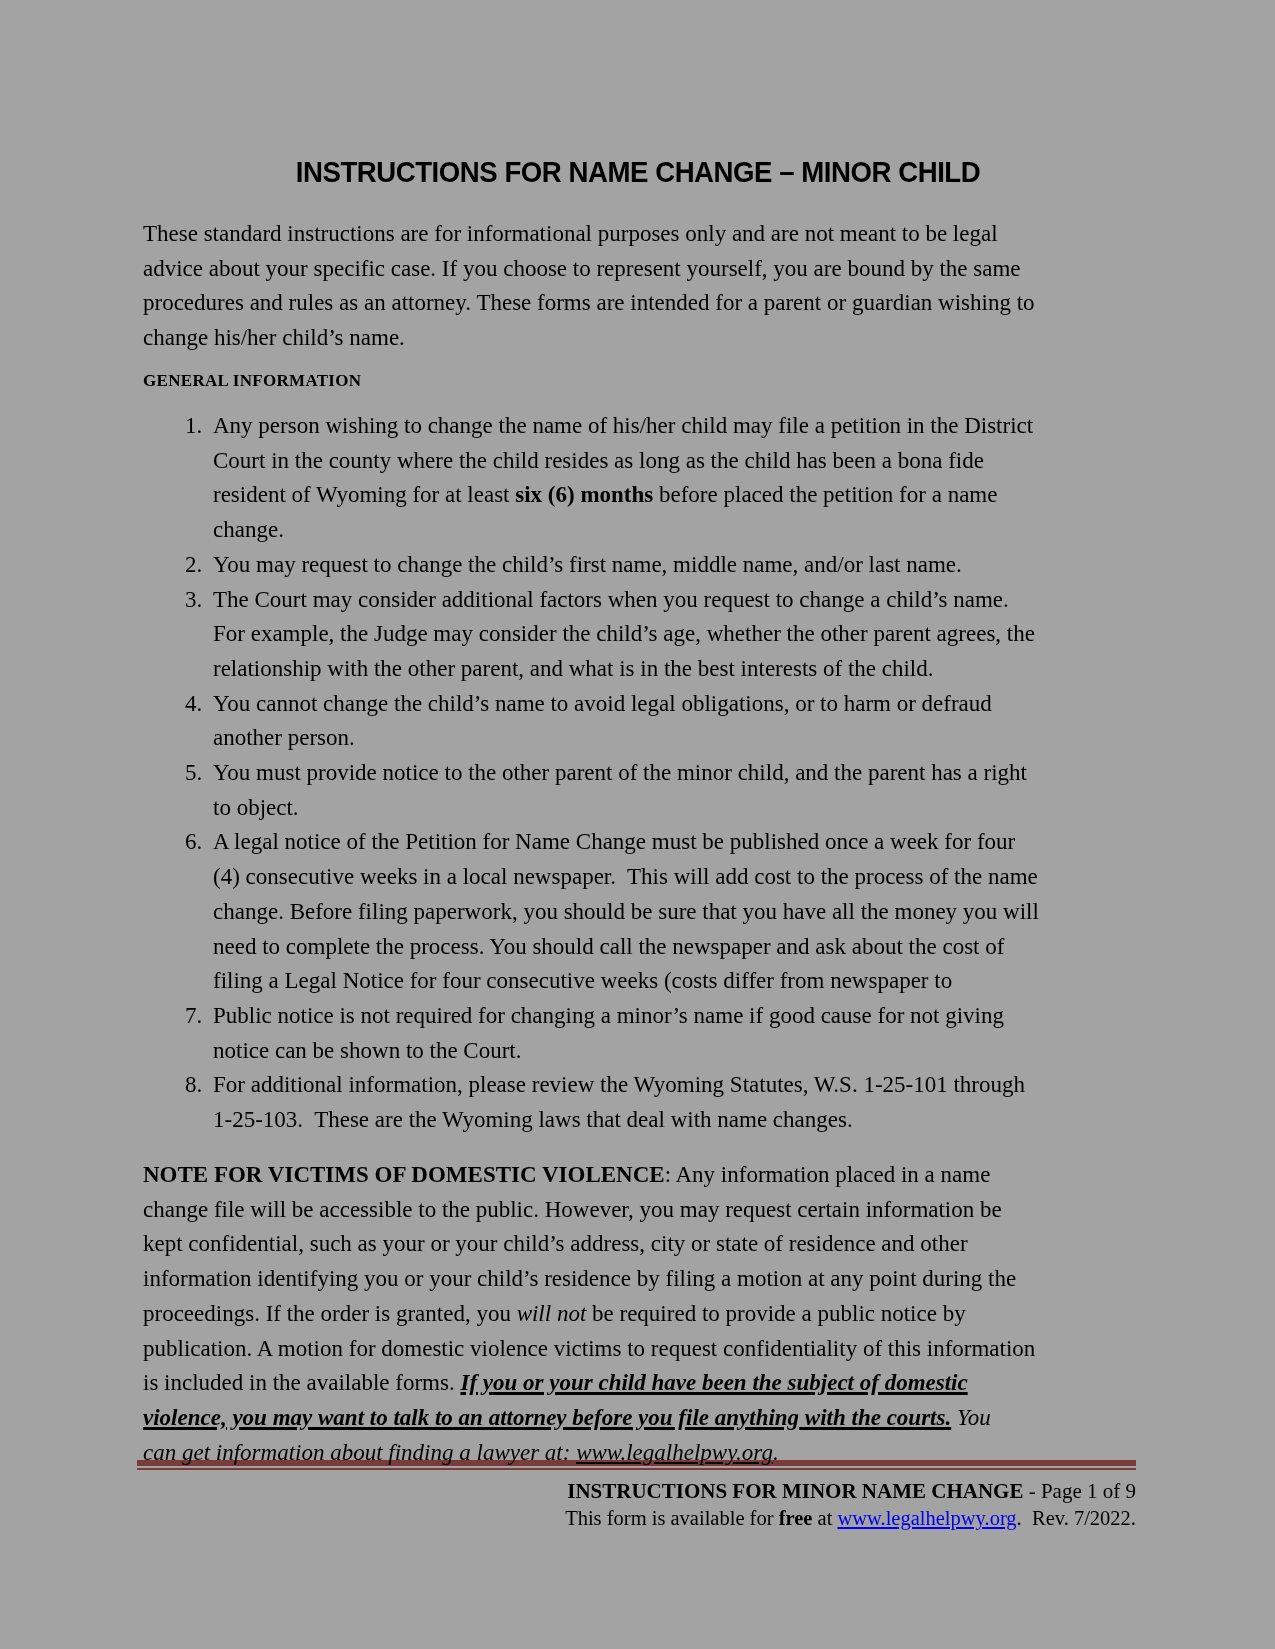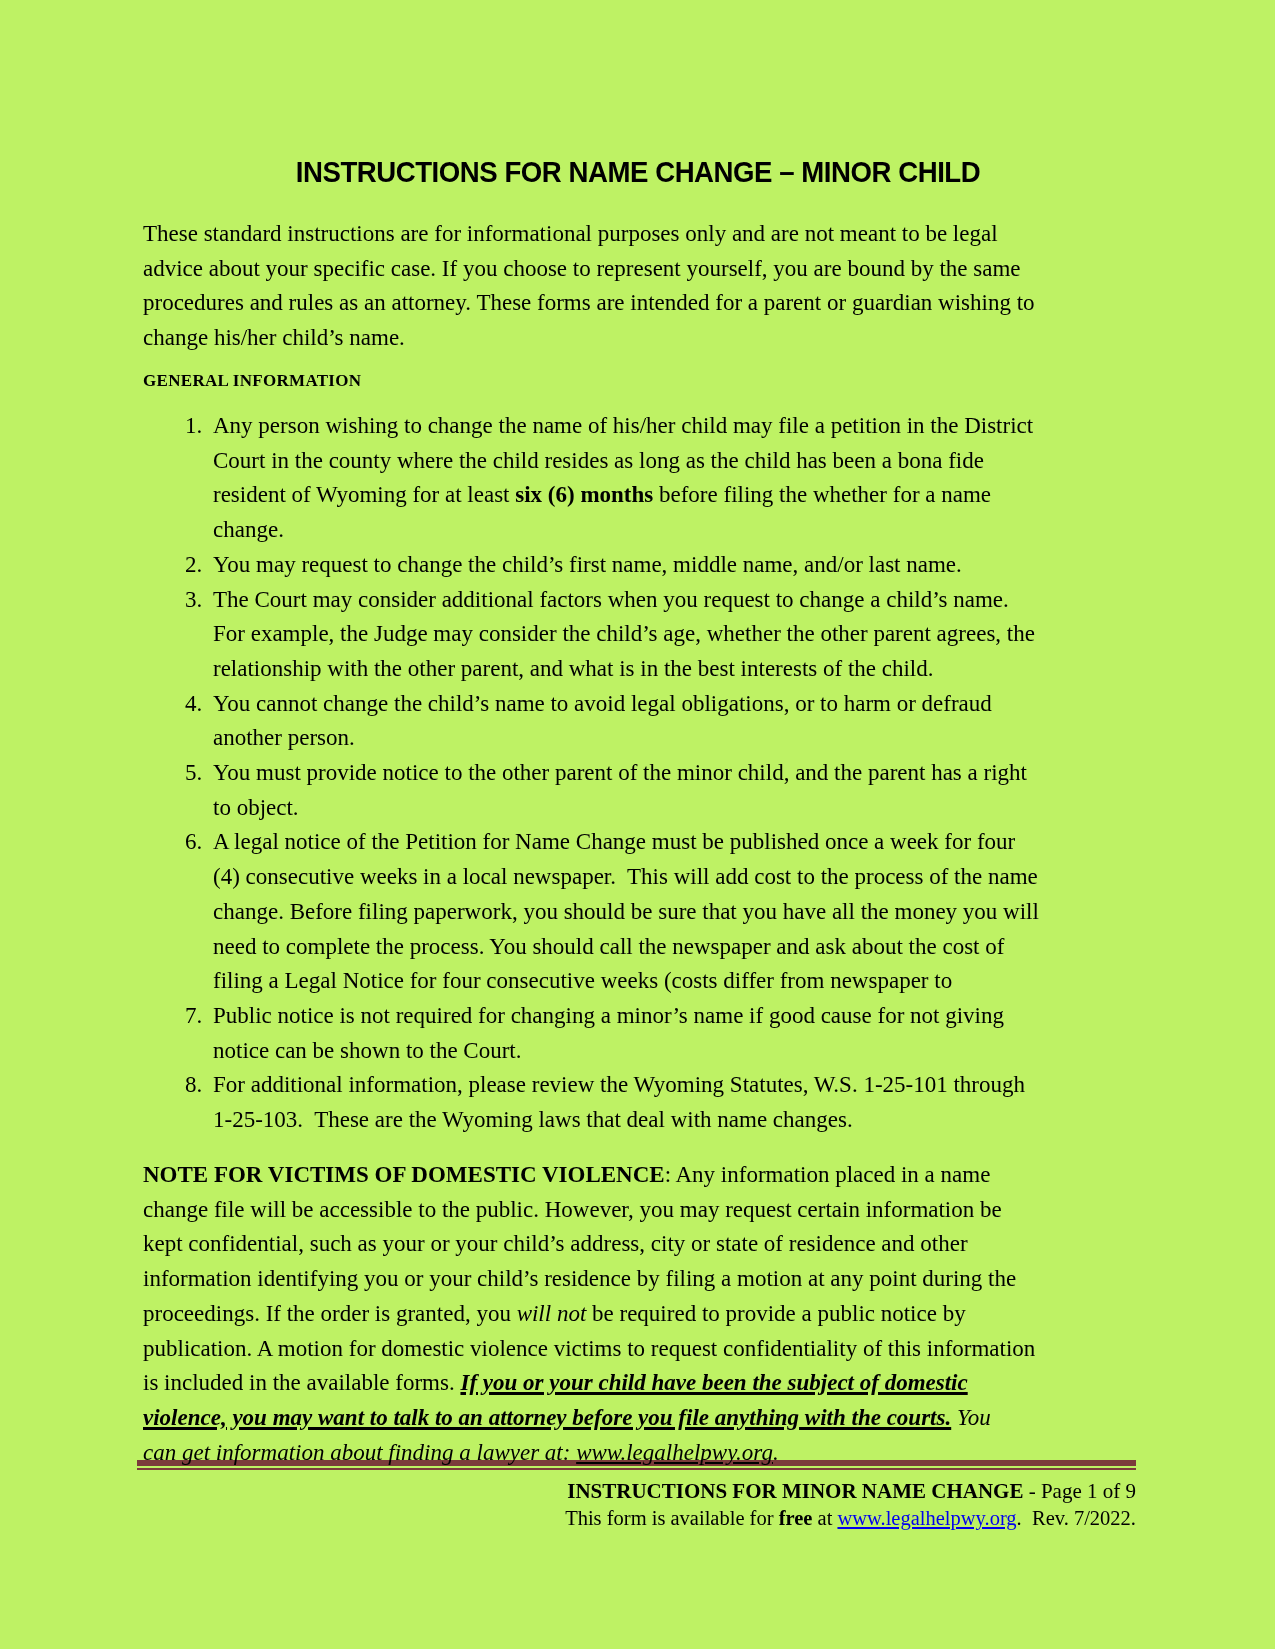--- a/index.html
+++ b/index.html
@@ -1,21 +1,21 @@
 <!DOCTYPE html>
 <html><head>
 <meta charset="utf-8">
 <style>
   html,body { margin:0; padding:0; }
   body { background:#888; }
   .page {
     position:relative;
     width:1275px; height:1649px;
     margin:0 auto;
-    background:#bef264;
+    background:#a3a3a3;
     font-family:"Liberation Serif", serif;
     color:#000;
     overflow:hidden;
   }
   .content { position:absolute; left:143px; top:0; width:993px; }
 
   .doc-title {
     position:absolute; left:0; top:155px; width:100%;
     text-align:center;
     font-family:"Liberation Sans", sans-serif;
@@ -72,21 +72,21 @@
         <div class="line"><span>change his/her child’s name.</span></div>
       </div>
 
     <div class="heading">GENERAL INFORMATION</div>
 
     <div class="rich numlist">
         <div class="li">
           <span class="num">1.</span>
           <div class="line"><span>Any person wishing to change the name of his/her child may file a petition in the District</span></div>
           <div class="line"><span>Court in the county where the child resides as long as the child has been a bona fide</span></div>
-          <div class="line"><span>resident of Wyoming for at least </span><span class="b">six (6) months</span><span> before filing the whether for a name</span></div>
+          <div class="line"><span>resident of Wyoming for at least </span><span class="b">six (6) months</span><span> before placed the petition for a name</span></div>
           <div class="line"><span>change.</span></div>
         </div>
         <div class="li">
           <span class="num">2.</span>
           <div class="line"><span>You may request to change the child’s first name, middle name, and/or last name.</span></div>
         </div>
         <div class="li">
           <span class="num">3.</span>
           <div class="line"><span>The Court may consider additional factors when you request to change a child’s name.</span></div>
           <div class="line"><span>For example, the Judge may consider the child’s age, whether the other parent agrees, the</span></div>

